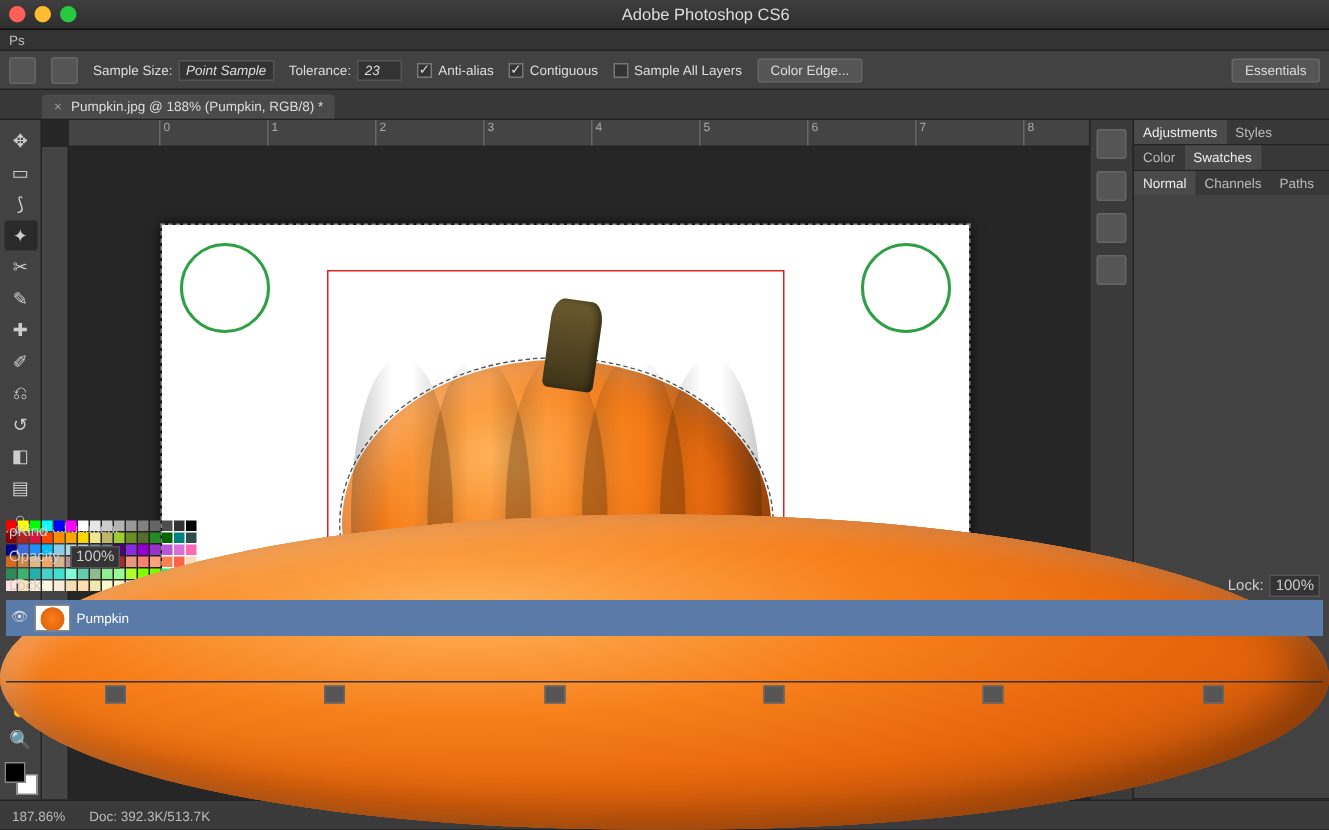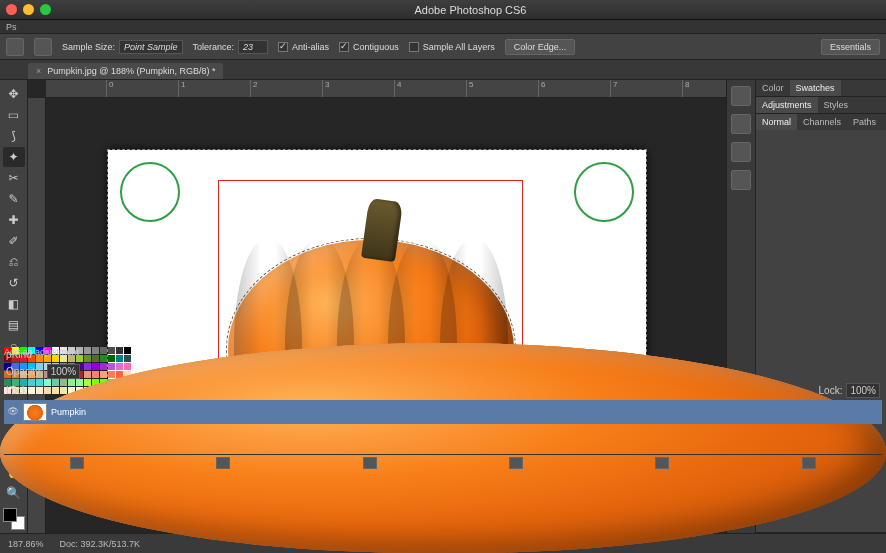--- a/index.html
+++ b/index.html
@@ -206,20 +206,51 @@
   </div>
 
   <div class="dock">
     <div class="dic"></div>
     <div class="dic"></div>
     <div class="dic"></div>
     <div class="dic"></div>
   </div>
 
   <div class="panels">
+
+    <div class="panel">
+      <div class="ptabs">
+        <div class="ptab active">Adjustments</div>
+        <div class="ptab">Styles</div>
+      </div>
+      <div class="pbody">
+        <div style="font-size:9px;margin-bottom:4px">Add an adjustment</div>
+        <div class="adj-row">
+            <div class="adj-ic"></div>
+            <div class="adj-ic"></div>
+            <div class="adj-ic"></div>
+            <div class="adj-ic"></div>
+            <div class="adj-ic"></div>
+          </div>
+        <div class="adj-row">
+            <div class="adj-ic"></div>
+            <div class="adj-ic"></div>
+            <div class="adj-ic"></div>
+            <div class="adj-ic"></div>
+            <div class="adj-ic"></div>
+          </div>
+        <div class="adj-row">
+            <div class="adj-ic"></div>
+            <div class="adj-ic"></div>
+            <div class="adj-ic"></div>
+            <div class="adj-ic"></div>
+            <div class="adj-ic"></div>
+          </div>
+      </div>
+    </div>
 
     <div class="panel">
       <div class="ptabs">
         <div class="ptab">Color</div>
         <div class="ptab active">Swatches</div>
       </div>
       <div class="pbody">
           <div class="swatches" id="swatches">
             <div class="sw" style="background: rgb(255, 0, 0);"></div>
             <div class="sw" style="background: rgb(255, 255, 0);"></div>
@@ -314,51 +345,20 @@
             <div class="sw" style="background: rgb(255, 255, 224);"></div>
             <div class="sw" style="background: rgb(240, 255, 240);"></div>
             <div class="sw" style="background: rgb(245, 245, 220);"></div>
             <div class="sw" style="background: rgb(253, 245, 230);"></div>
             <div class="sw" style="background: rgb(255, 250, 240);"></div>
             <div class="sw" style="background: rgb(255, 255, 240);"></div>
           </div>
         </div>
     </div>
 
-    <div class="panel">
-      <div class="ptabs">
-        <div class="ptab active">Adjustments</div>
-        <div class="ptab">Styles</div>
-      </div>
-      <div class="pbody">
-        <div style="font-size:9px;margin-bottom:4px">Add an adjustment</div>
-        <div class="adj-row">
-            <div class="adj-ic"></div>
-            <div class="adj-ic"></div>
-            <div class="adj-ic"></div>
-            <div class="adj-ic"></div>
-            <div class="adj-ic"></div>
-          </div>
-        <div class="adj-row">
-            <div class="adj-ic"></div>
-            <div class="adj-ic"></div>
-            <div class="adj-ic"></div>
-            <div class="adj-ic"></div>
-            <div class="adj-ic"></div>
-          </div>
-        <div class="adj-row">
-            <div class="adj-ic"></div>
-            <div class="adj-ic"></div>
-            <div class="adj-ic"></div>
-            <div class="adj-ic"></div>
-            <div class="adj-ic"></div>
-          </div>
-      </div>
-    </div>
-
     <div class="panel" style="flex:1">
       <div class="ptabs">
         <div class="ptab active">Normal</div>
         <div class="ptab">Channels</div>
         <div class="ptab">Paths</div>
       </div>
       <div class="pbody">
         <div class="layerhdr">
           <span>ρKind</span>
           <span style="flex:1"></span>

